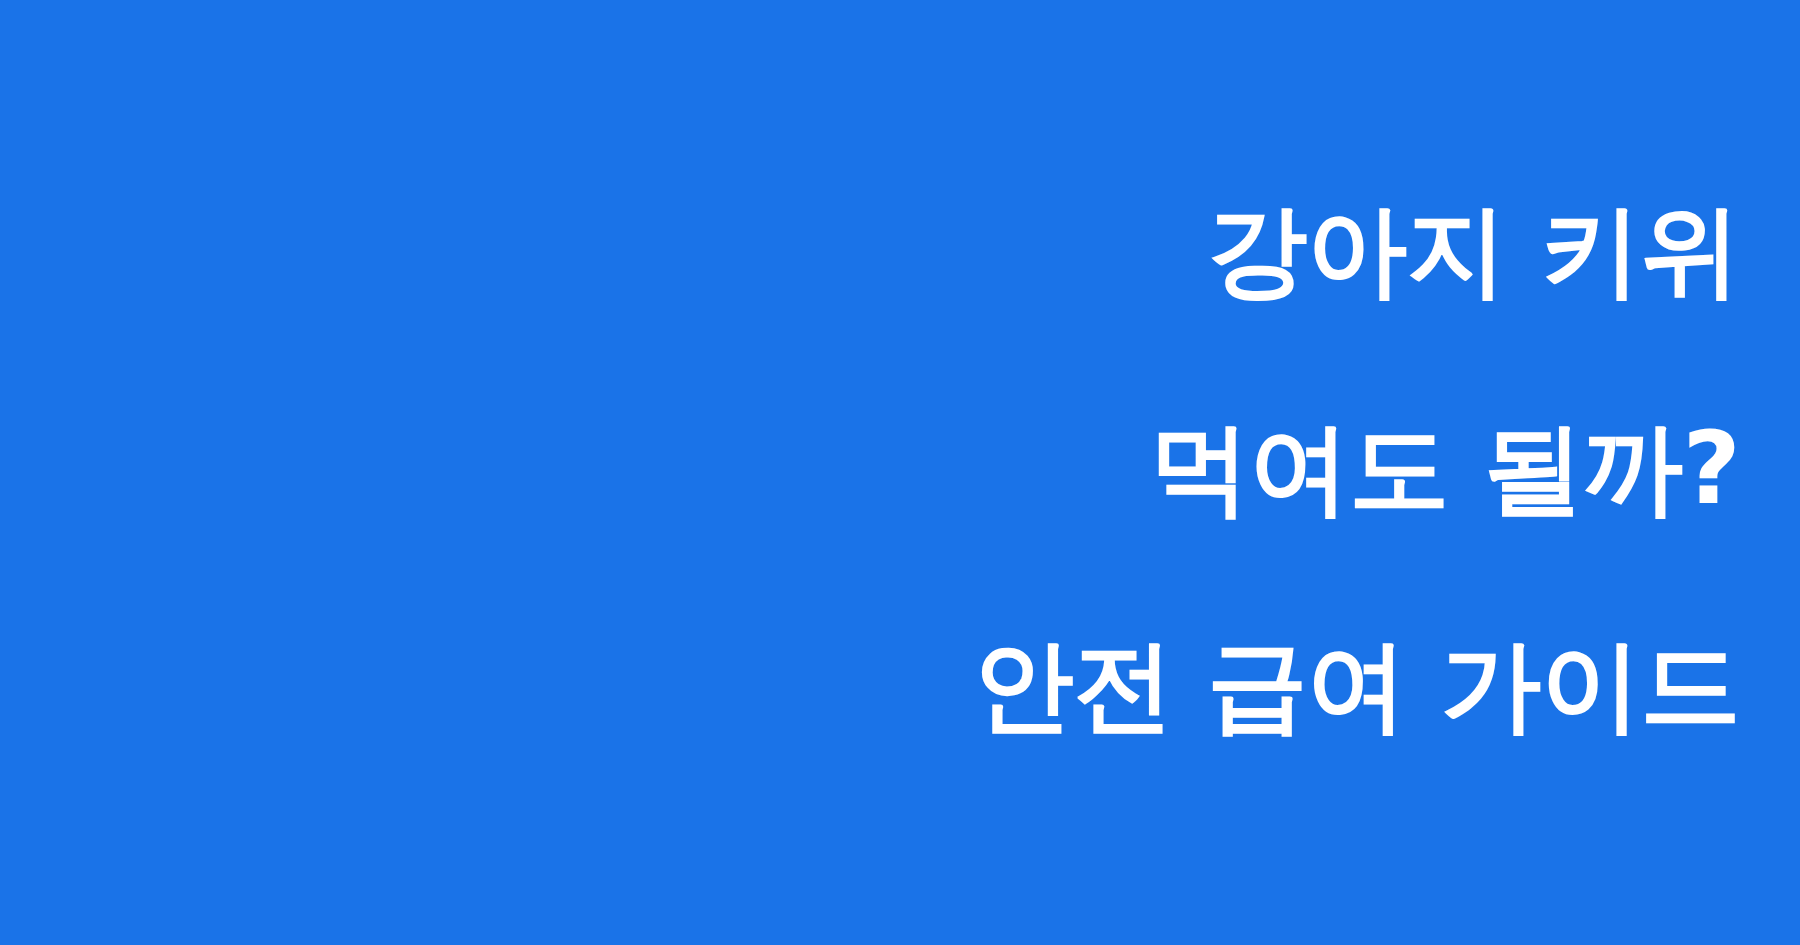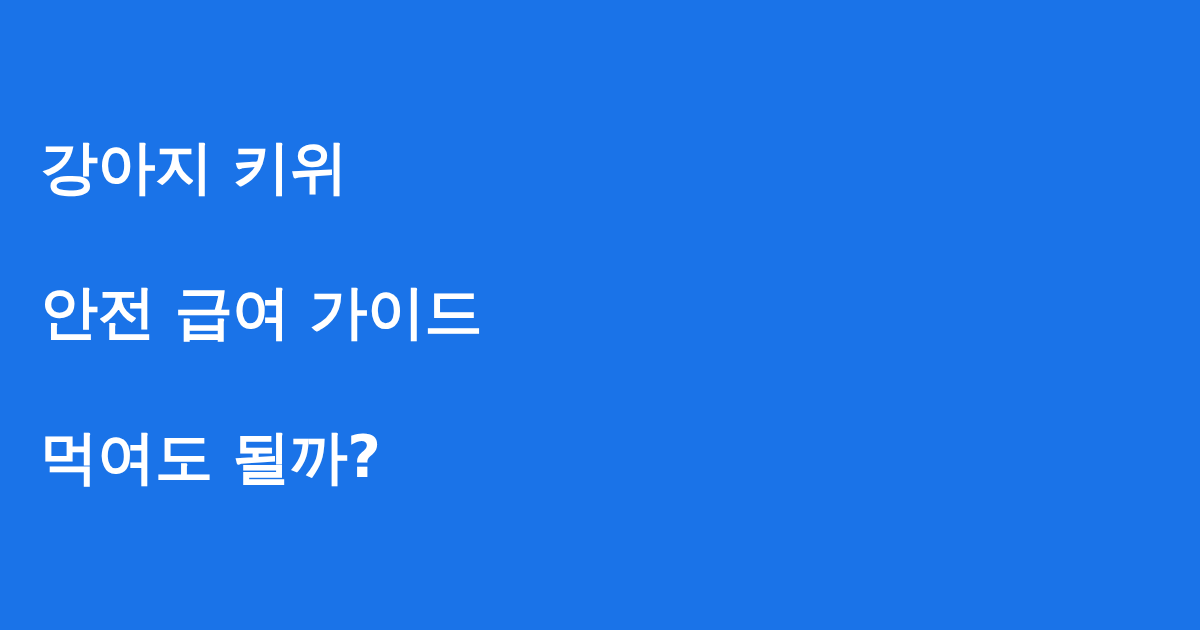--- a/index.html
+++ b/index.html
@@ -34,39 +34,39 @@
     width: 100%;
     padding: 0 40px;
     box-sizing: border-box;
     
     margin-top: -6px;
   }
 
   .headline-line {
     display: block;
     width: 100%;
-    text-align: left;
+    text-align: right;
     color: #ffffff;
     font-family: "DejaVu Sans", "Liberation Sans", sans-serif;
-    font-size: 58px;
+    font-size: 67px;
     font-weight: 700;
     line-height: 145px;
     letter-spacing: -0.5px;
     white-space: nowrap;
     -webkit-font-smoothing: antialiased;
   }
 </style>
 </head>
 <body>
 
 <div class="card" style="background: rgb(26, 115, 232); width: 1200px; height: 630px;">
 
   <div class="headline-block">
 
     <span class="headline-line" style="color: rgb(255, 255, 255);">강아지 키위</span>
 
+    <span class="headline-line" style="color: rgb(255, 255, 255);">먹여도 될까?</span>
+
     <span class="headline-line" style="color: rgb(255, 255, 255);">안전 급여 가이드</span>
-
-    <span class="headline-line" style="color: rgb(255, 255, 255);">먹여도 될까?</span>
 
   </div>
 
 </div>
 
 </body></html>

